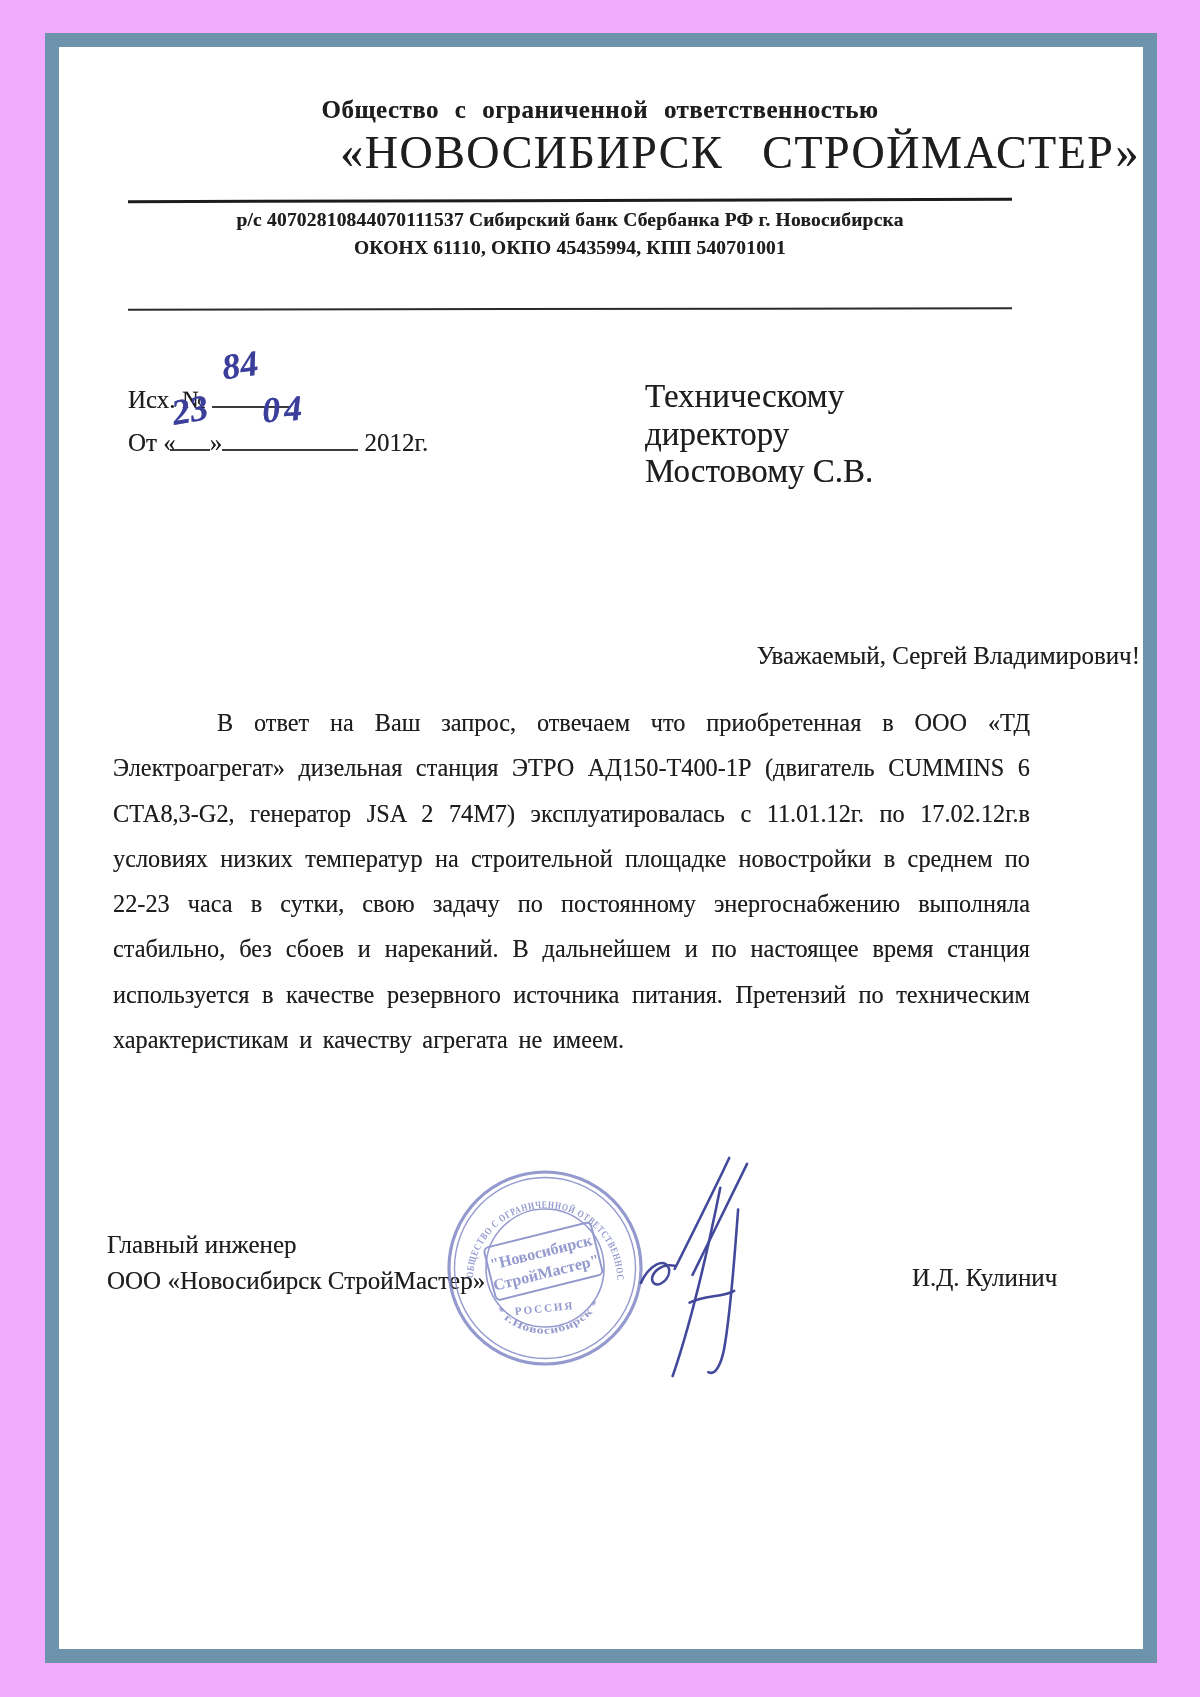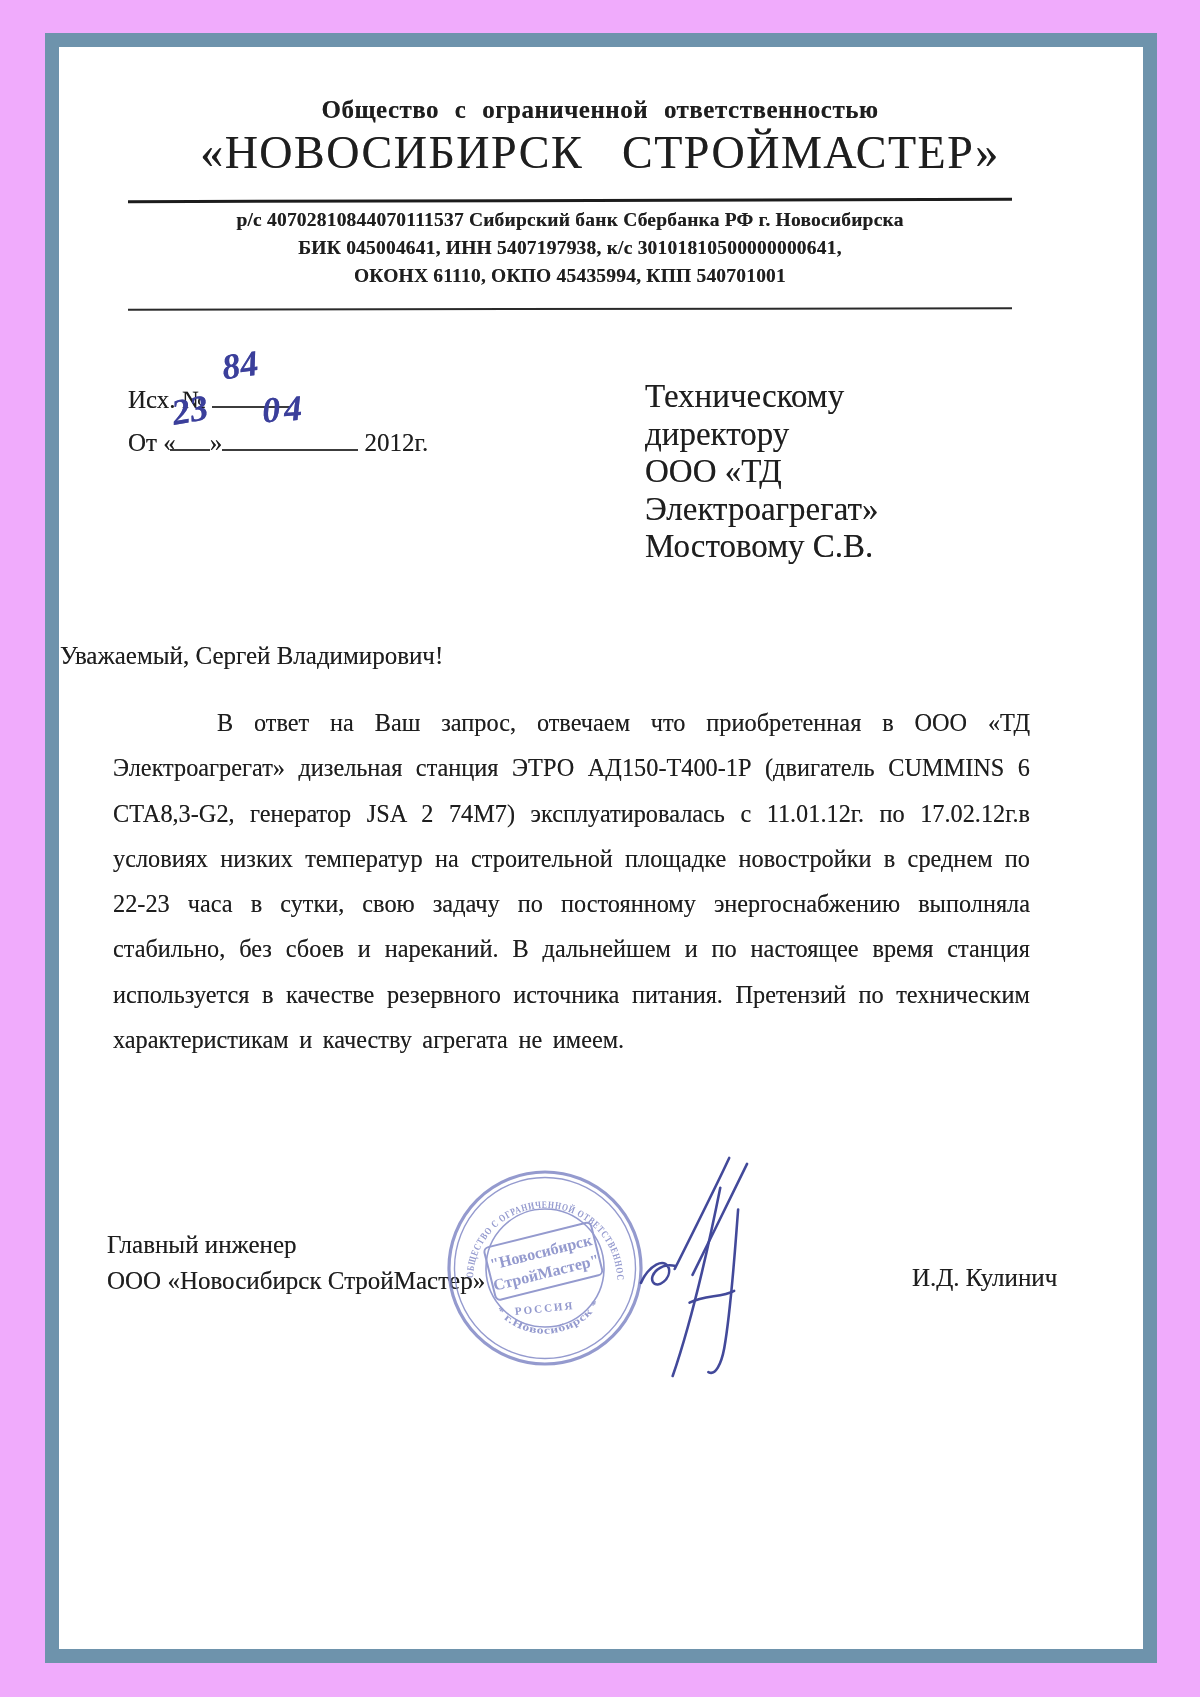--- a/index.html
+++ b/index.html
@@ -24,21 +24,21 @@
 
   .txt { color: #1e1e1e; text-shadow: 0 0 0.5px rgba(20,20,20,0.55); }
 
   .org-type {
     position: absolute; left: 60px; top: 96px; width: 1080px;
     text-align: center; font-size: 25px; font-weight: bold;
     letter-spacing: 0.5px; word-spacing: 9px;
   }
   .org-name {
     position: absolute; left: 60px; top: 126px; width: 1080px;
-    text-align: center; font-size: 46px; font-weight: normal;
+    text-align: right; font-size: 46px; font-weight: normal;
     letter-spacing: 1.5px; word-spacing: 26px; white-space: nowrap;
   }
   .rule-1 {
     position: absolute; left: 128px; top: 199px; width: 884px; height: 3px;
     background: #1c1c1c; transform: rotate(-0.15deg);
   }
   .requisites {
     position: absolute; left: 128px; top: 206px; width: 884px;
     text-align: center; font-size: 19.5px; font-weight: bold;
     line-height: 28px; letter-spacing: 0.2px;
@@ -70,21 +70,21 @@
   .hw-month { left: 40px; top: -33px; transform: rotate(-4deg); letter-spacing: 4px; }
 
   .addressee {
     position: absolute; left: 645px; top: 378px; width: 292px;
     font-size: 33px; line-height: 37.5px;
   }
   .addressee .line3 { padding-right: 4px; }
 
   .salutation {
     position: absolute; left: 60px; top: 642px; width: 1080px;
-    text-align: left; font-size: 25px;
+    text-align: right; font-size: 25px;
   }
 
   .body-text {
     position: absolute; left: 113px; top: 700px; width: 917px;
     font-size: 24.3px; line-height: 45.3px;
     text-align: justify; text-indent: 104px;
     word-spacing: 4.5px;
   }
 
   .sig-left {
@@ -110,40 +110,38 @@
 
 <div class="page">
   <div class="frame"></div>
 
   <div class="org-type txt">Общество с ограниченной ответственностью</div>
   <div class="org-name txt">«НОВОСИБИРСК СТРОЙМАСТЕР»</div>
   <div class="rule-1"></div>
 
   <div class="requisites txt">
     <div>р/с 40702810844070111537 Сибирский банк Сбербанка РФ г. Новосибирска</div>
-    <div>БИК 045004641, ИНН 5407197938, к/с 30101810500000000641,</div>
     <div>ОКОНХ 61110, ОКПО 45435994, КПП 540701001</div>
   </div>
   <div class="rule-2"></div>
 
   <div class="ref-block txt">
     <div>
       <span>Исх. №</span>
       <span class="blank w70">
         <span class="hw hw-num">84</span>
       </span>
     </div>
     <div>
       <span>От «</span><span class="blank w34"><span class="hw hw-day">23</span></span><span>»</span><span class="blank w130"><span class="hw hw-month">04</span></span>&nbsp;<span>2012г.</span>
     </div>
   </div>
 
   <div class="addressee txt">
     <div>Техническому директору</div>
-    <div>ООО «ТД Электроагрегат»</div>
     <div class="line3">Мостовому С.В.</div>
   </div>
 
   <div class="salutation txt">Уважаемый, Сергей Владимирович!</div>
 
   <div class="body-text txt">В ответ на Ваш запрос, отвечаем что приобретенная в ООО «ТД Электроагрегат» дизельная станция ЭТРО АД150-Т400-1Р (двигатель CUMMINS 6 СТА8,3-G2, генератор JSA 2 74М7) эксплуатировалась с 11.01.12г. по 17.02.12г.в условиях низких температур на строительной площадке новостройки в среднем по 22-23 часа в сутки, свою задачу по постоянному энергоснабжению выполняла стабильно, без сбоев и нареканий. В дальнейшем и по настоящее время станция используется в качестве резервного источника питания. Претензий по техническим характеристикам и качеству агрегата не имеем.</div>
 
   <div class="sig-left txt">
     <div>Главный инженер</div>
     <div>ООО «Новосибирск СтройМастер»</div>

